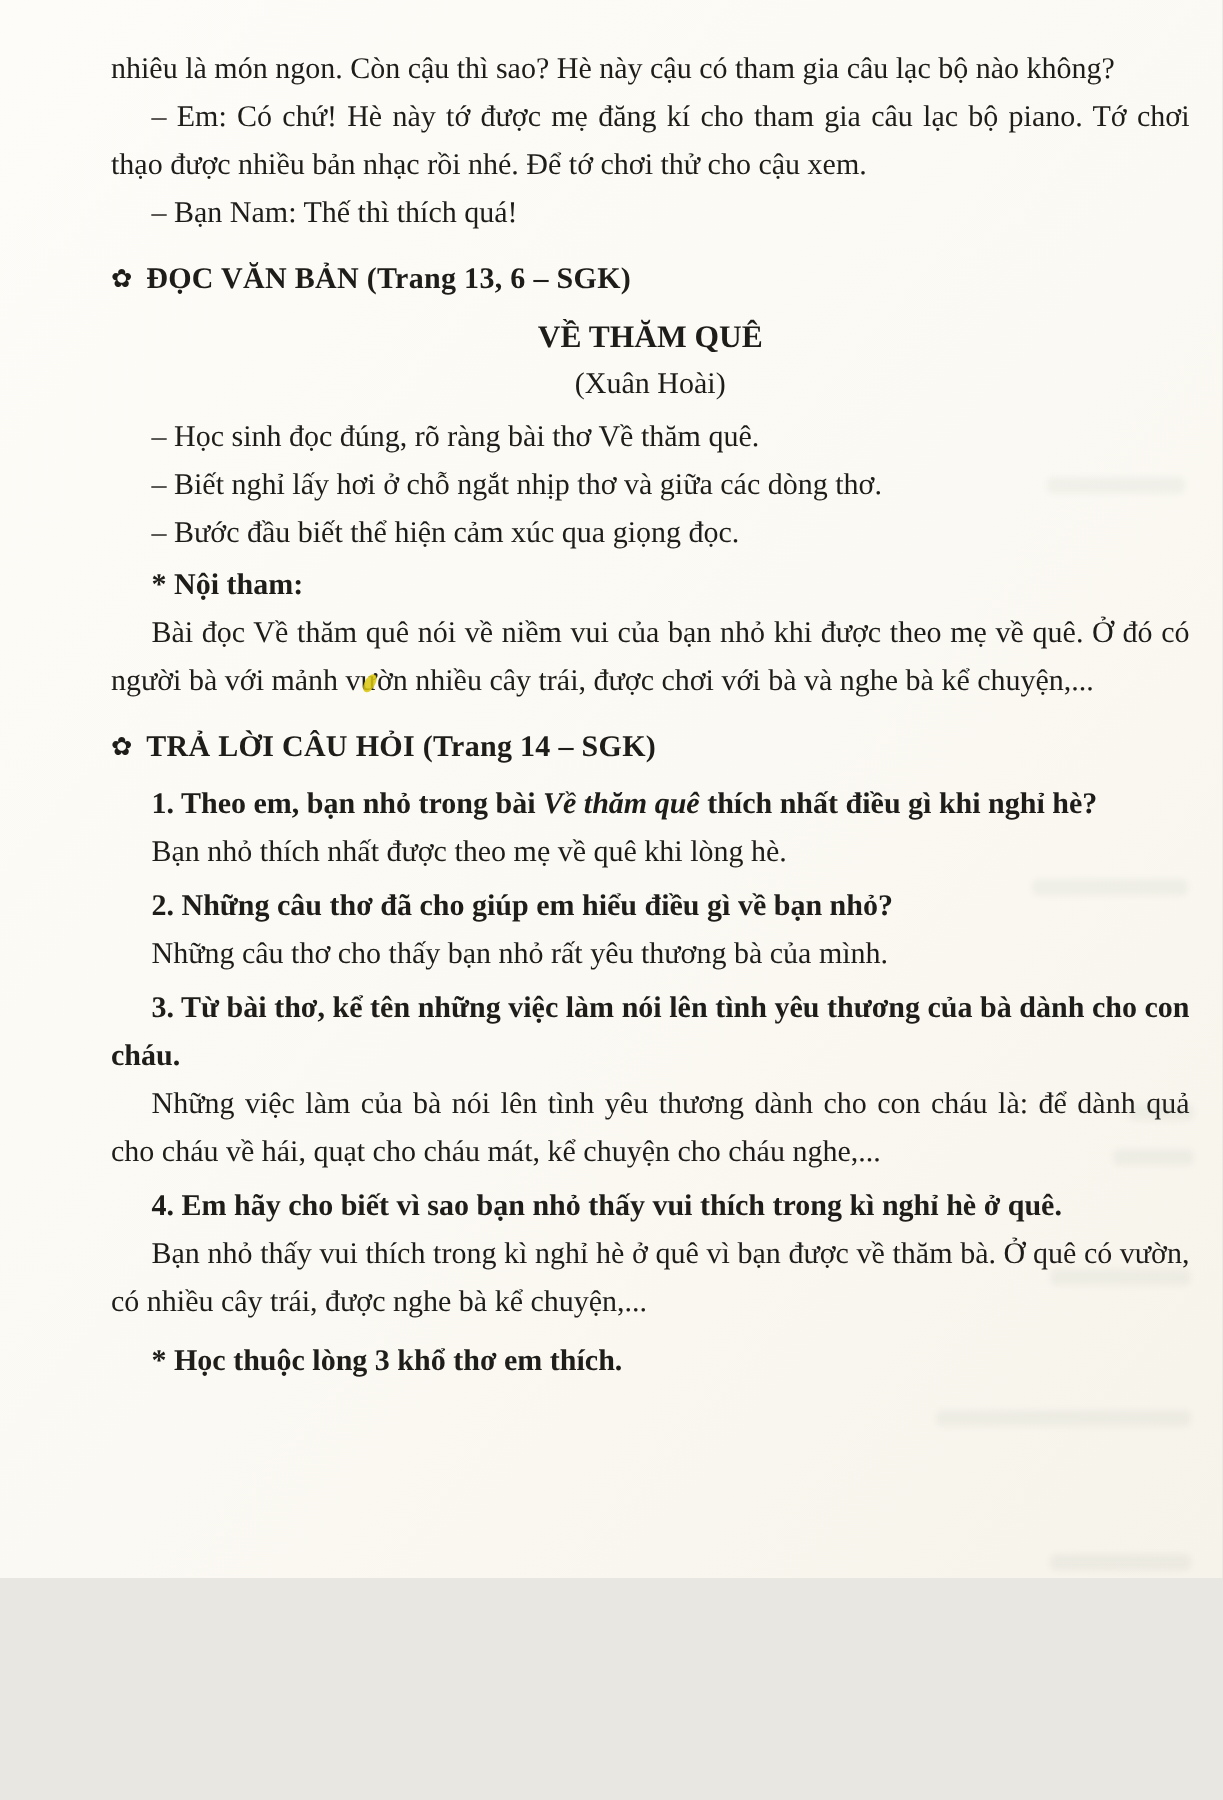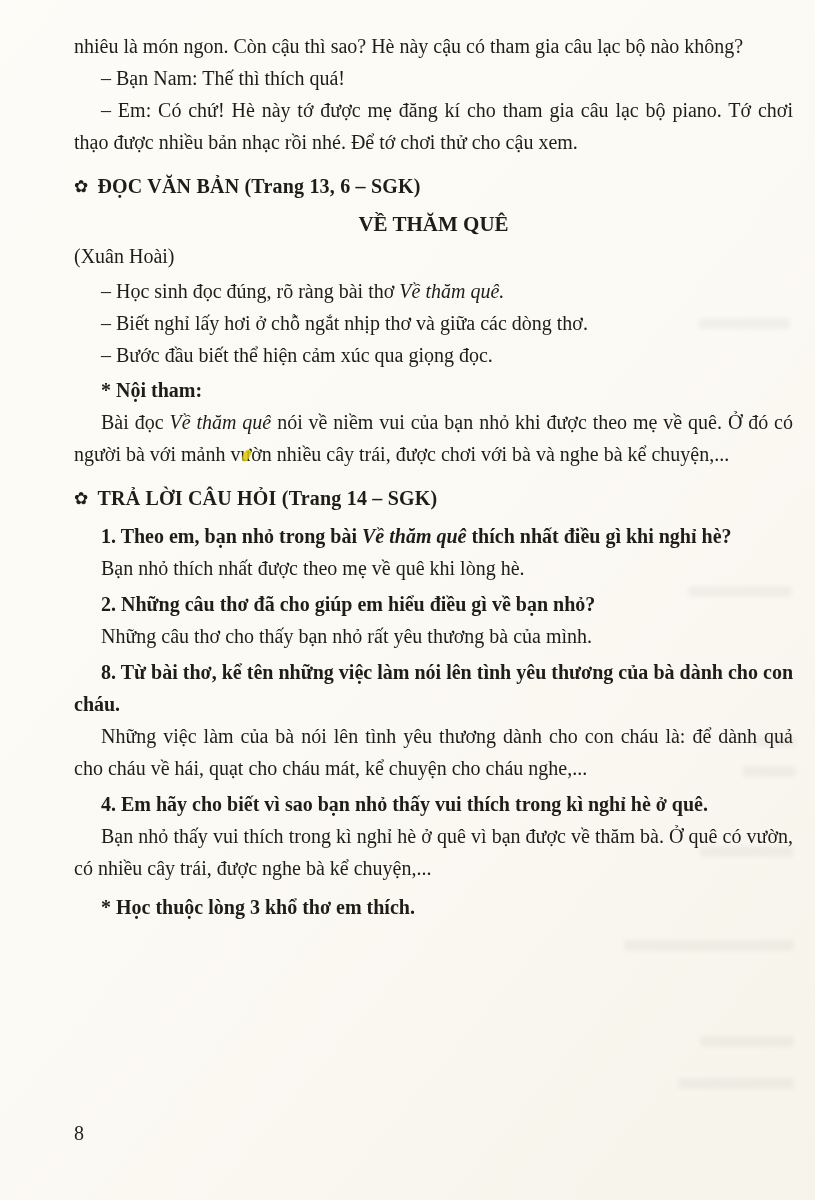--- a/index.html
+++ b/index.html
@@ -1,53 +1,53 @@
 <!DOCTYPE html>
 <html><head>
 <meta charset="utf-8">
 <style>
   * { box-sizing: border-box; }
   html, body { margin: 0; padding: 0; background: #e9e7e1; }
   .page {
     width: 815px;
-    height: 1200px;
+    height: 1052px;
     margin: 0 auto;
     position: relative;
     background: linear-gradient(130deg, #fdfcf8 0%, #fbf9f3 55%, #f6f3ea 100%);
     font-family: "Liberation Serif", "DejaVu Serif", serif;
     color: #1f1d1a;
     padding: 30px 22px 0 74px;
     overflow: hidden;
   }
   .para {
     font-size: 20px;
     line-height: 32px;
     text-align: justify;
     margin: 0;
   }
   .indent { text-indent: 27px; }
   .bold { font-weight: 700; }
-  .italic { font-style: italic; }
+  .italic { }
   .bolditalic { font-weight: 700; font-style: italic; }
   .sec { margin-top: 12px; margin-bottom: 5px; font-weight: 700; letter-spacing: 0.2px; }
   .sec .bullet {
     font-family: "DejaVu Sans", sans-serif;
     font-size: 17px;
     margin-right: 9px;
     position: relative;
     top: -1px;
   }
   .title {
     text-align: center;
     font-weight: 700;
     font-size: 21px;
     margin-top: 3px;
     text-indent: 0;
   }
-  .author { margin-bottom: 3px; text-indent: 0; }
+  .author { text-align: center; margin-bottom: 3px; text-indent: 0; }
   .sub { margin-top: 3px; }
   .q { margin-top: 4px; }
   .mem { margin-top: 7px; }
   .pagenum {
     position: absolute;
     left: 74px;
     top: 1122px;
     font-size: 20px;
     color: #26241f;
   }
@@ -71,22 +71,22 @@
     border-radius: 4px;
     pointer-events: none;
   }
 </style>
 </head>
 <body>
 
 <div class="page">
 
   <p class="para">nhiêu là món ngon. Còn cậu thì sao? Hè này cậu có tham gia câu lạc bộ nào không?</p>
+  <p class="para indent">– Em: Có chứ! Hè này tớ được mẹ đăng kí cho tham gia câu lạc bộ piano. Tớ chơi thạo được nhiều bản nhạc rồi nhé. Để tớ chơi thử cho cậu xem.</p>
   <p class="para indent">– Bạn Nam: Thế thì thích quá!</p>
-  <p class="para indent">– Em: Có chứ! Hè này tớ được mẹ đăng kí cho tham gia câu lạc bộ piano. Tớ chơi thạo được nhiều bản nhạc rồi nhé. Để tớ chơi thử cho cậu xem.</p>
 
   <p class="para sec">
     <span class="bullet">✿</span><span>ĐỌC VĂN BẢN (Trang 13, 6 – SGK)</span>
   </p>
 
   <p class="para title">VỀ THĂM QUÊ</p>
   <p class="para author">(Xuân Hoài)</p>
 
 
   <p class="para indent"><span>– Học sinh đọc đúng, rõ ràng bài thơ </span><span class="italic">Về thăm quê.</span></p>
@@ -100,21 +100,21 @@
   <p class="para sec">
     <span class="bullet">✿</span><span>TRẢ LỜI CÂU HỎI (Trang 14 – SGK)</span>
   </p>
 
   <p class="para indent bold q"><span>1. Theo em, bạn nhỏ trong bài </span><span class="bolditalic">Về thăm quê</span><span> thích nhất điều gì khi nghỉ hè?</span></p>
   <p class="para indent">Bạn nhỏ thích nhất được theo mẹ về quê khi lòng hè.</p>
 
   <p class="para indent bold q">2. Những câu thơ đã cho giúp em hiểu điều gì về bạn nhỏ?</p>
   <p class="para indent">Những câu thơ cho thấy bạn nhỏ rất yêu thương bà của mình.</p>
 
-  <p class="para indent bold q">8. Từ bài thơ, kể tên những việc làm nói lên tình yêu thương của bà dành cho con cháu.</p>
+  <p class="para indent bold q">3. Từ bài thơ, kể tên những việc làm nói lên tình yêu thương của bà dành cho con cháu.</p>
   <p class="para indent">Những việc làm của bà nói lên tình yêu thương dành cho con cháu là: để dành quả cho cháu về hái, quạt cho cháu mát, kể chuyện cho cháu nghe,...</p>
 
   <p class="para indent bold q">4. Em hãy cho biết vì sao bạn nhỏ thấy vui thích trong kì nghỉ hè ở quê.</p>
   <p class="para indent">Bạn nhỏ thấy vui thích trong kì nghỉ hè ở quê vì bạn được về thăm bà. Ở quê có vườn, có nhiều cây trái, được nghe bà kể chuyện,...</p>
 
   <p class="para indent bold mem">* Học thuộc lòng 3 khổ thơ em thích.</p>
 
   <div class="pen-mark"></div>
 
   <div class="bleed" style="left:698px; top:318px; width:92px;"></div>

